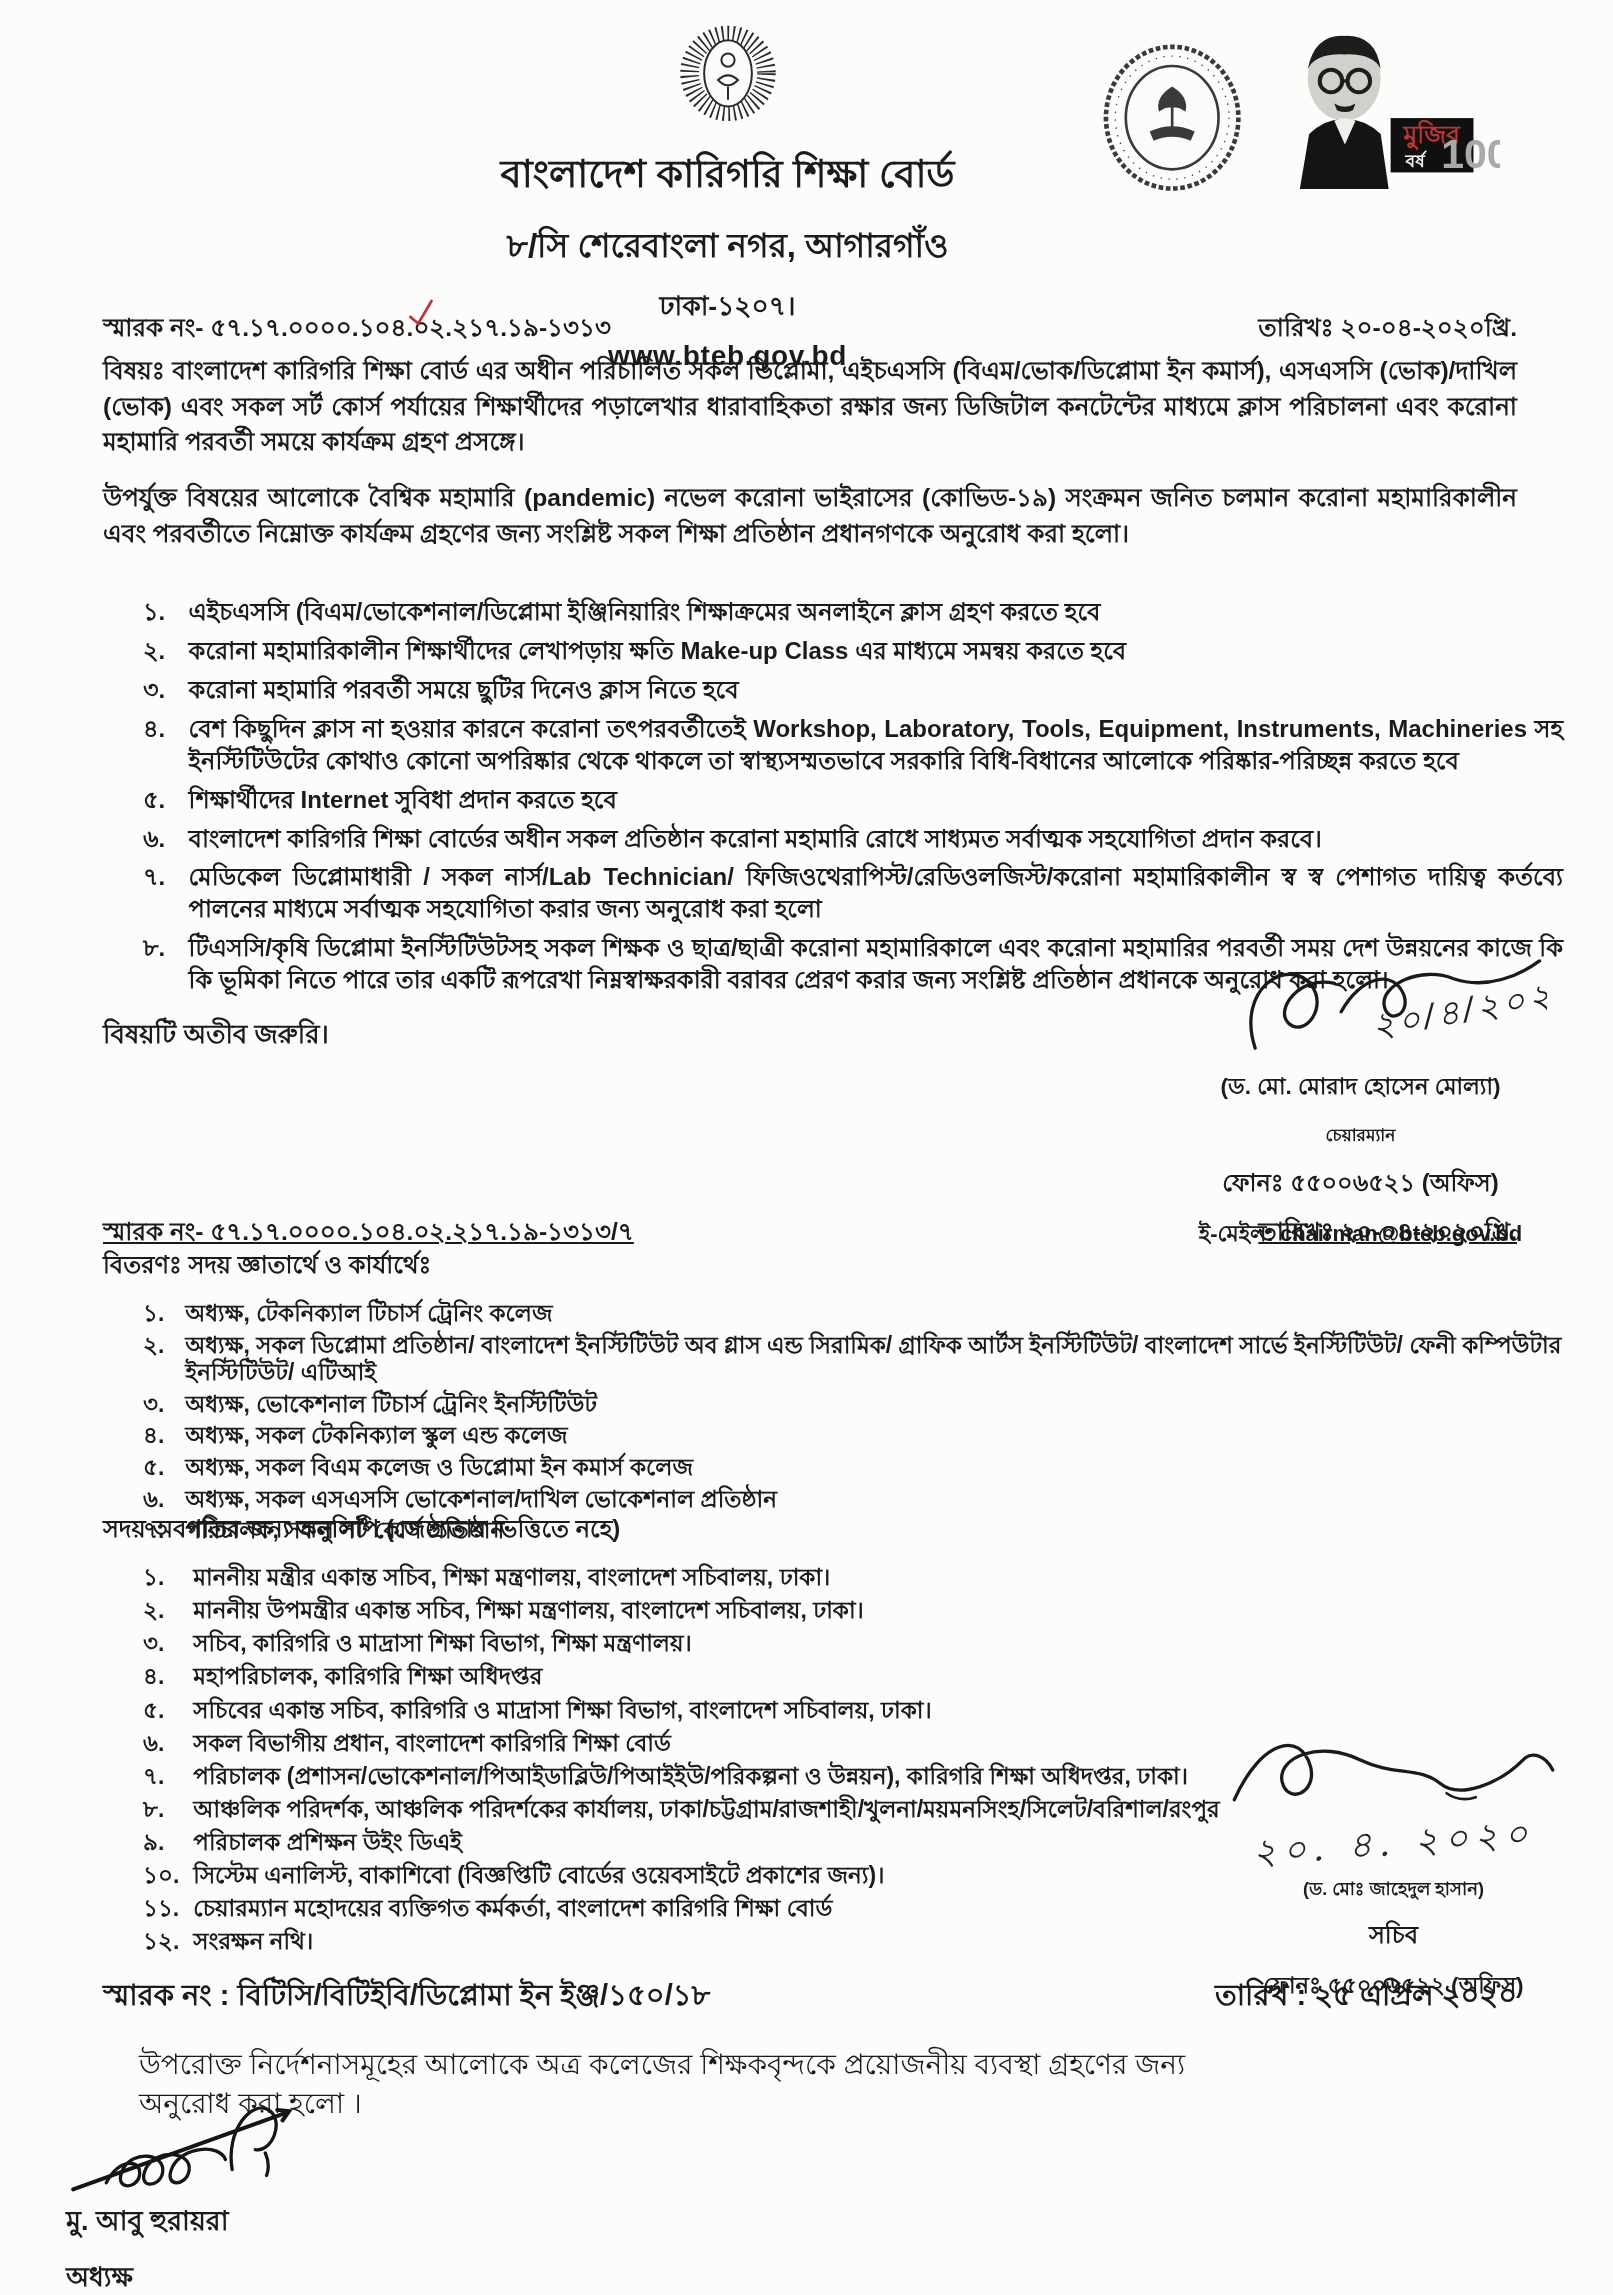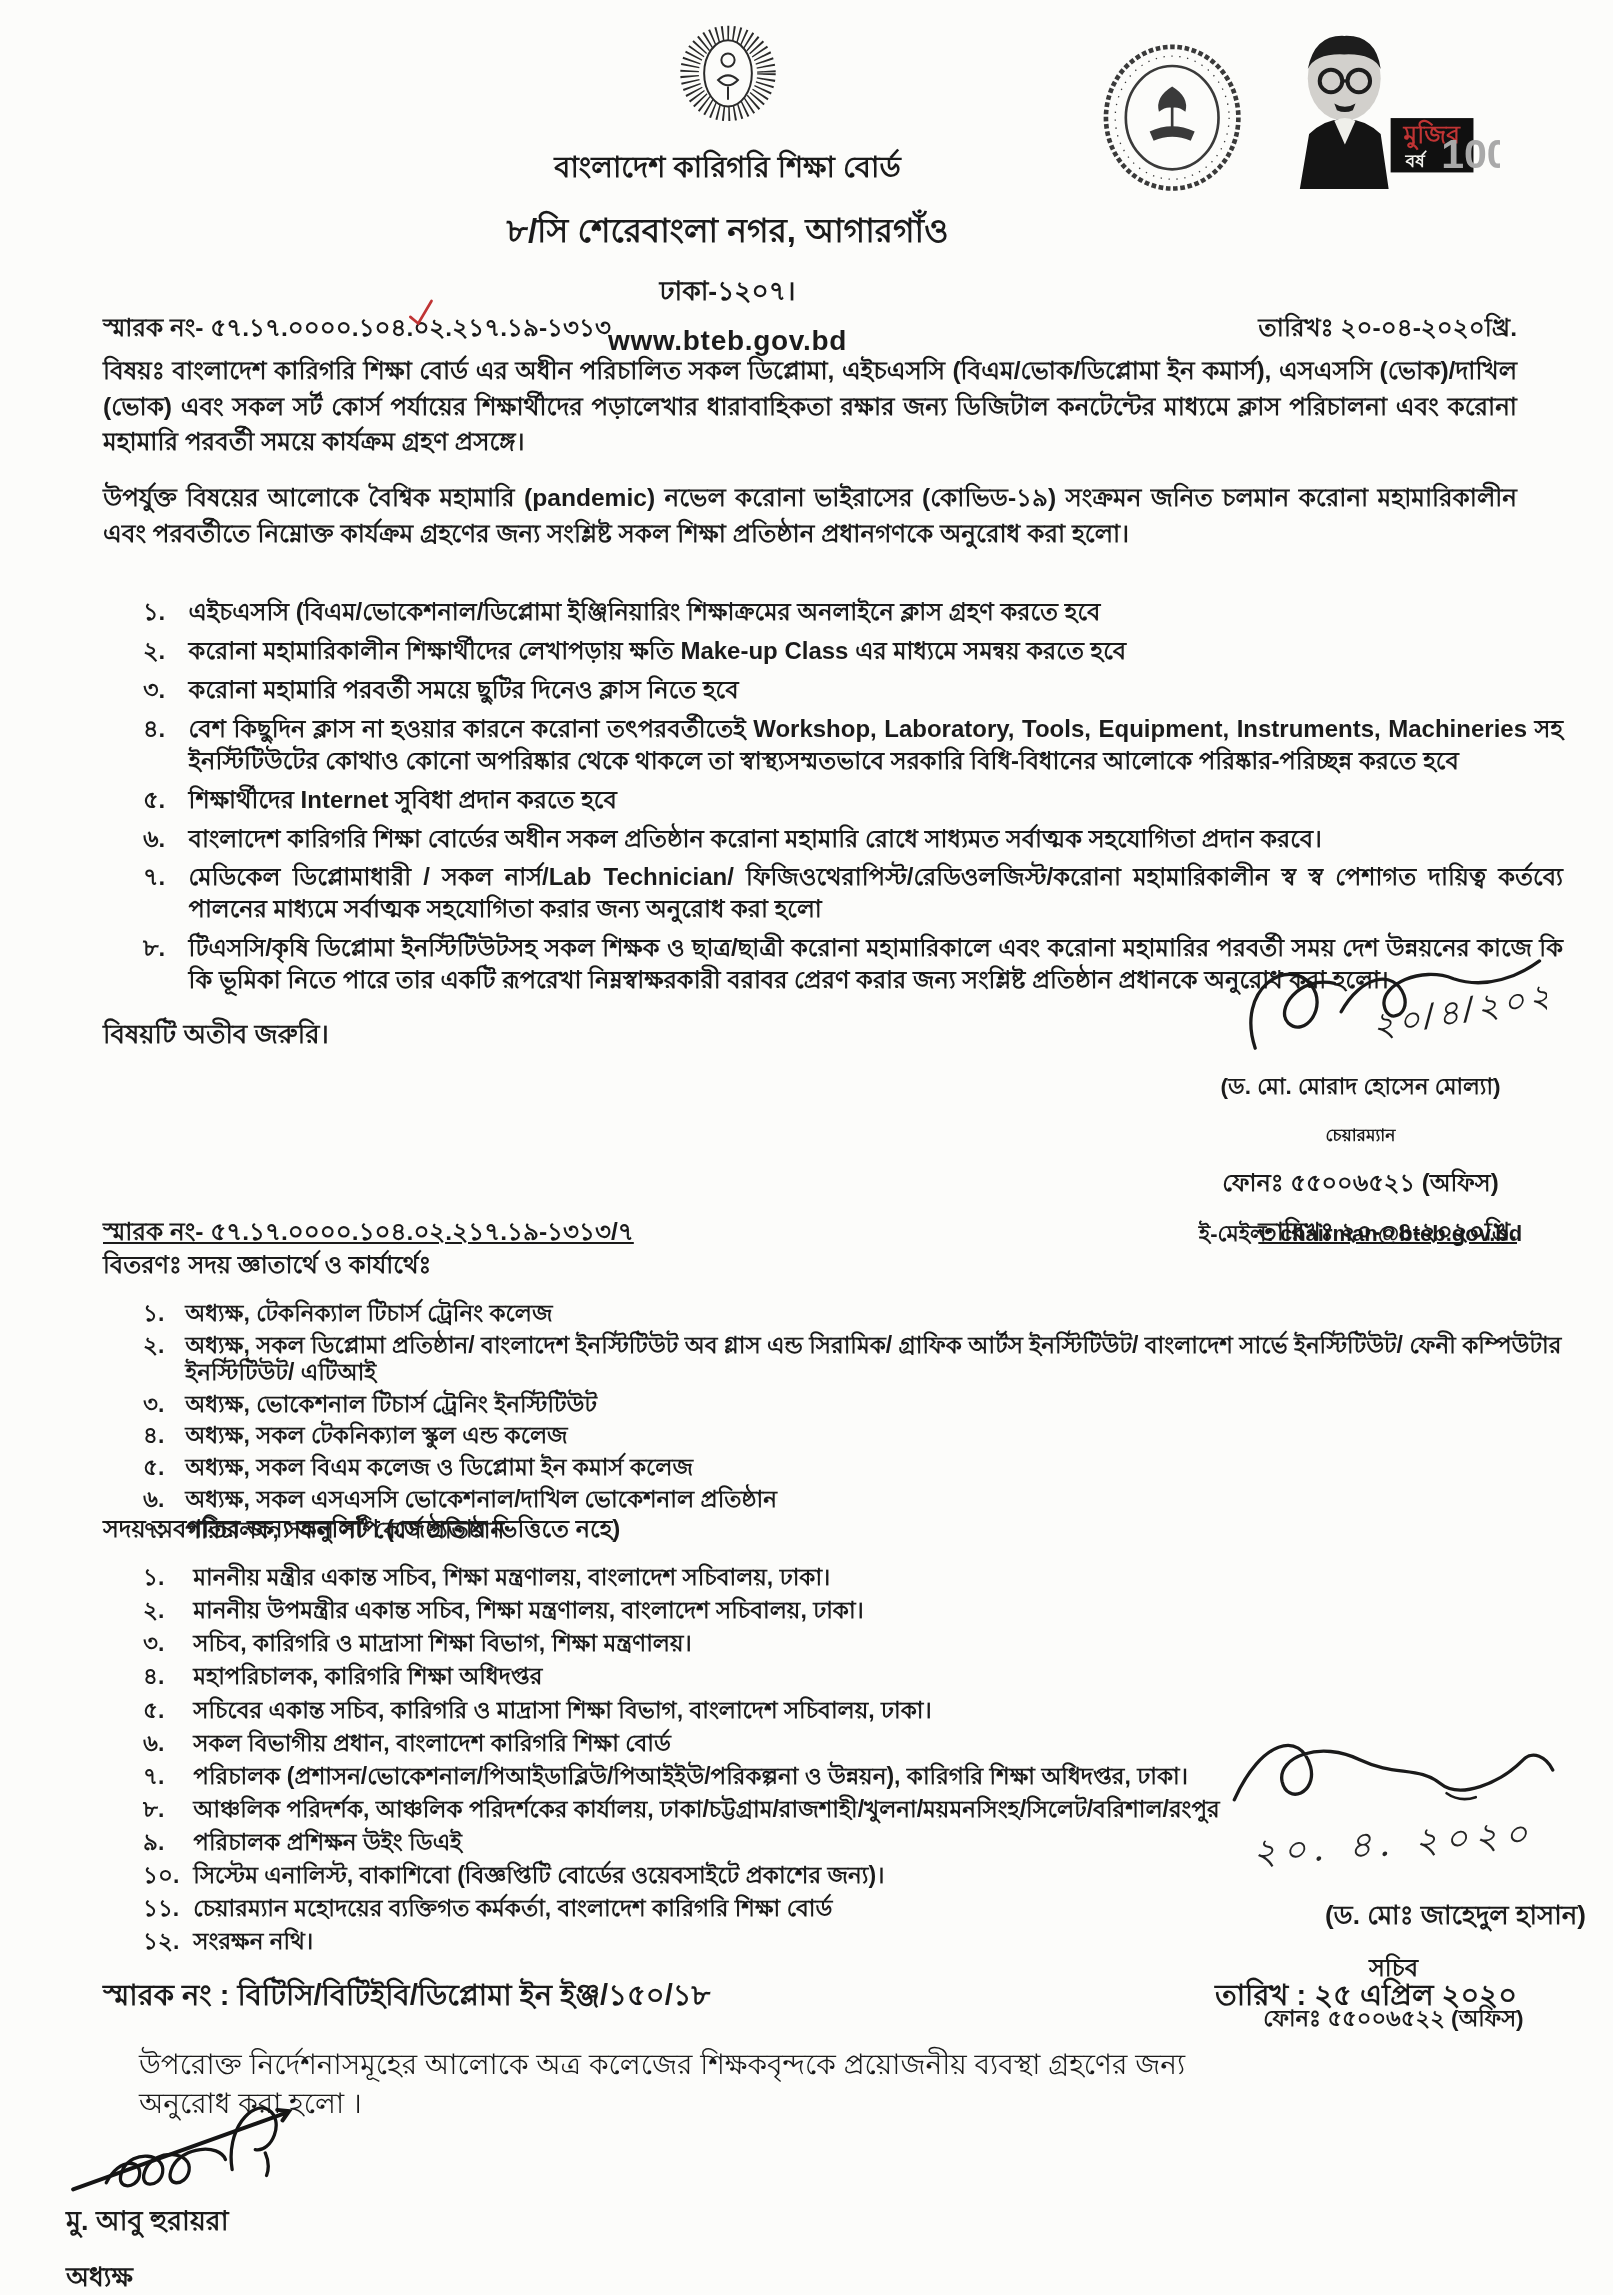--- a/index.html
+++ b/index.html
@@ -5,21 +5,21 @@
   html,body{margin:0;padding:0;background:#e8e8e6;}
   .page{
     position:relative;width:1614px;height:2295px;margin:0 auto;
     background:#fcfcfa;color:#1b1b1b;
     font-family:"Liberation Sans","DejaVu Sans",sans-serif;
     overflow:hidden;
   }
   .abs{position:absolute;}
   
   .header-center{left:0;right:159px;top:18.6px;text-align:center;}
-  .org-name{font-size:29px;font-weight:700;margin-top:9.3px;}
+  .org-name{font-size:38px;font-weight:700;margin-top:9.3px;}
   .addr1{font-size:33px;font-weight:600;margin-top:12px;}
   .addr2{font-size:26.5px;font-weight:700;margin-top:10.6px;}
   .website{font-size:28px;font-weight:700;margin-top:9.3px;letter-spacing:0.7px;}
   .seal-wrap{left:1098px;top:40px;}
   .mujib-wrap{left:1268px;top:20px;width:232px;height:169px;}
   
   .memo-row{left:103px;width:1414px;display:flex;justify-content:space-between;
     font-size:24.6px;font-weight:700;}
   .memo-row1{top:309px;}
   .memo-row2{top:1213px;text-decoration:underline;}
@@ -48,21 +48,21 @@
   .dist-list .num{flex:0 0 33px;}
   .copy-head{top:1510px;left:103px;font-size:24px;font-weight:700;}
   .copy-list{top:1541px;left:103px;width:1168px;font-size:23px;font-weight:600;}
   .copy-list li{display:flex;gap:9.3px;margin-bottom:6px;line-height:1.18;}
   .copy-list .num{flex:0 0 41px;}
   
   .secretary-block{left:1201px;top:1720px;width:385px;text-align:center;}
   .hand-date{font-size:36px;font-style:italic;font-weight:500;letter-spacing:6.6px;
     transform:rotate(-4deg);color:#262626;margin-top:-5.3px;
     font-family:"DejaVu Serif","Liberation Serif",serif;}
-  .secretary-block .sign-name{font-size:26px;margin-top:20px;text-align:right;}
+  .secretary-block .sign-name{font-size:18px;margin-top:0;}
   .secretary-block .sign-title{font-size:24px;margin-top:10.6px;}
   .secretary-block .sign-phone{font-size:22.6px;margin-top:12px;}
   
   .instruction{top:2045px;left:139px;width:1128px;font-size:28px;font-weight:500;line-height:1.4;}
   .principal-block{left:66px;top:2090px;width:597px;}
   .pr-name{font-size:27px;font-weight:600;margin-top:4px;}
   .pr-title{font-size:26.5px;font-weight:600;margin-top:12px;}
 </style>
 </head>
 <body>

